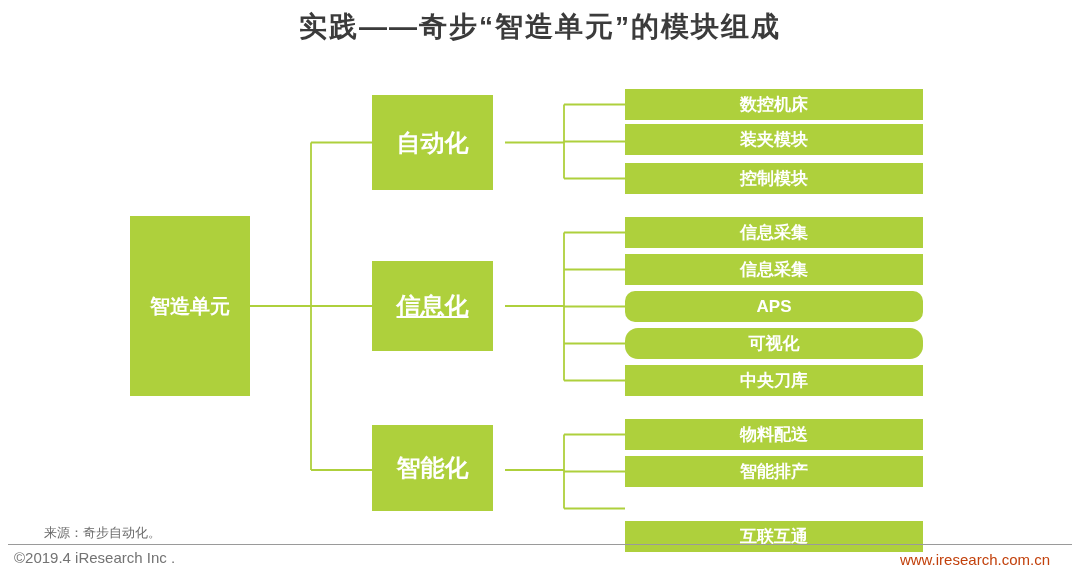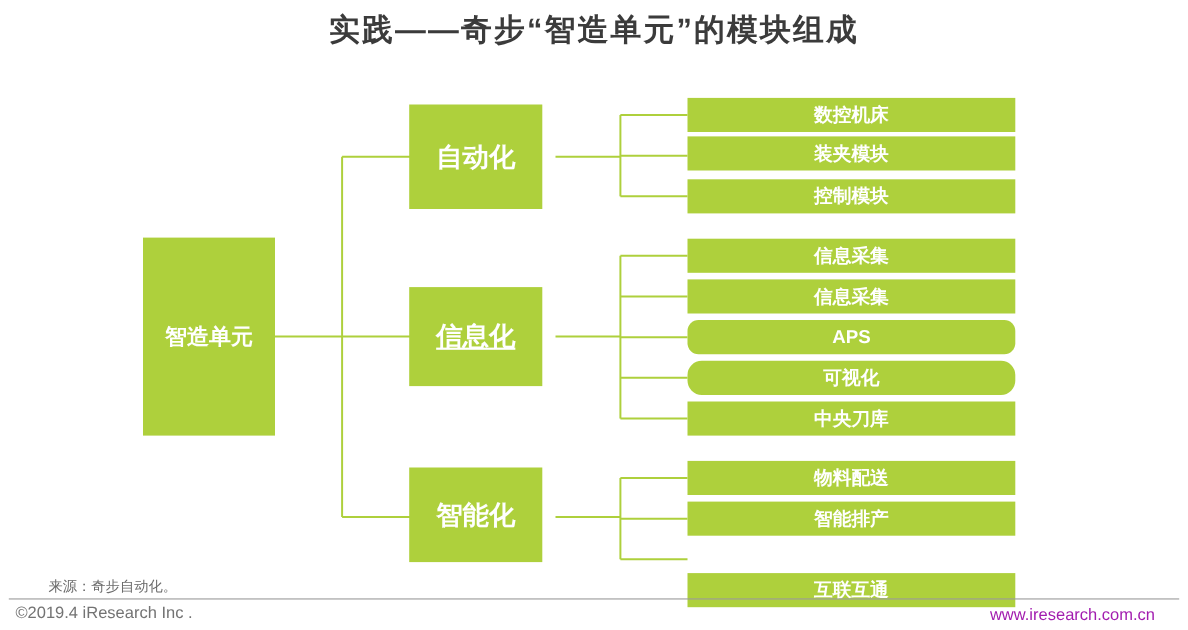--- a/index.html
+++ b/index.html
@@ -85,21 +85,21 @@
   .copyright{
     position:absolute;
     left:14px;top:549px;
     font-size:15px;
     color:#737373;
   }
   .website{
     position:absolute;
     right:30px;top:551px;
     font-size:15px;
-    color:#a21caf;
+    color:#c2410c;
   }
 </style>
 </head>
 <body>
 
 <div class="page">
 
   <div class="title">实践——奇步“智造单元”的模块组成</div>
 
   <svg class="lines" viewBox="0 0 1080 573" xmlns="http://www.w3.org/2000/svg">

